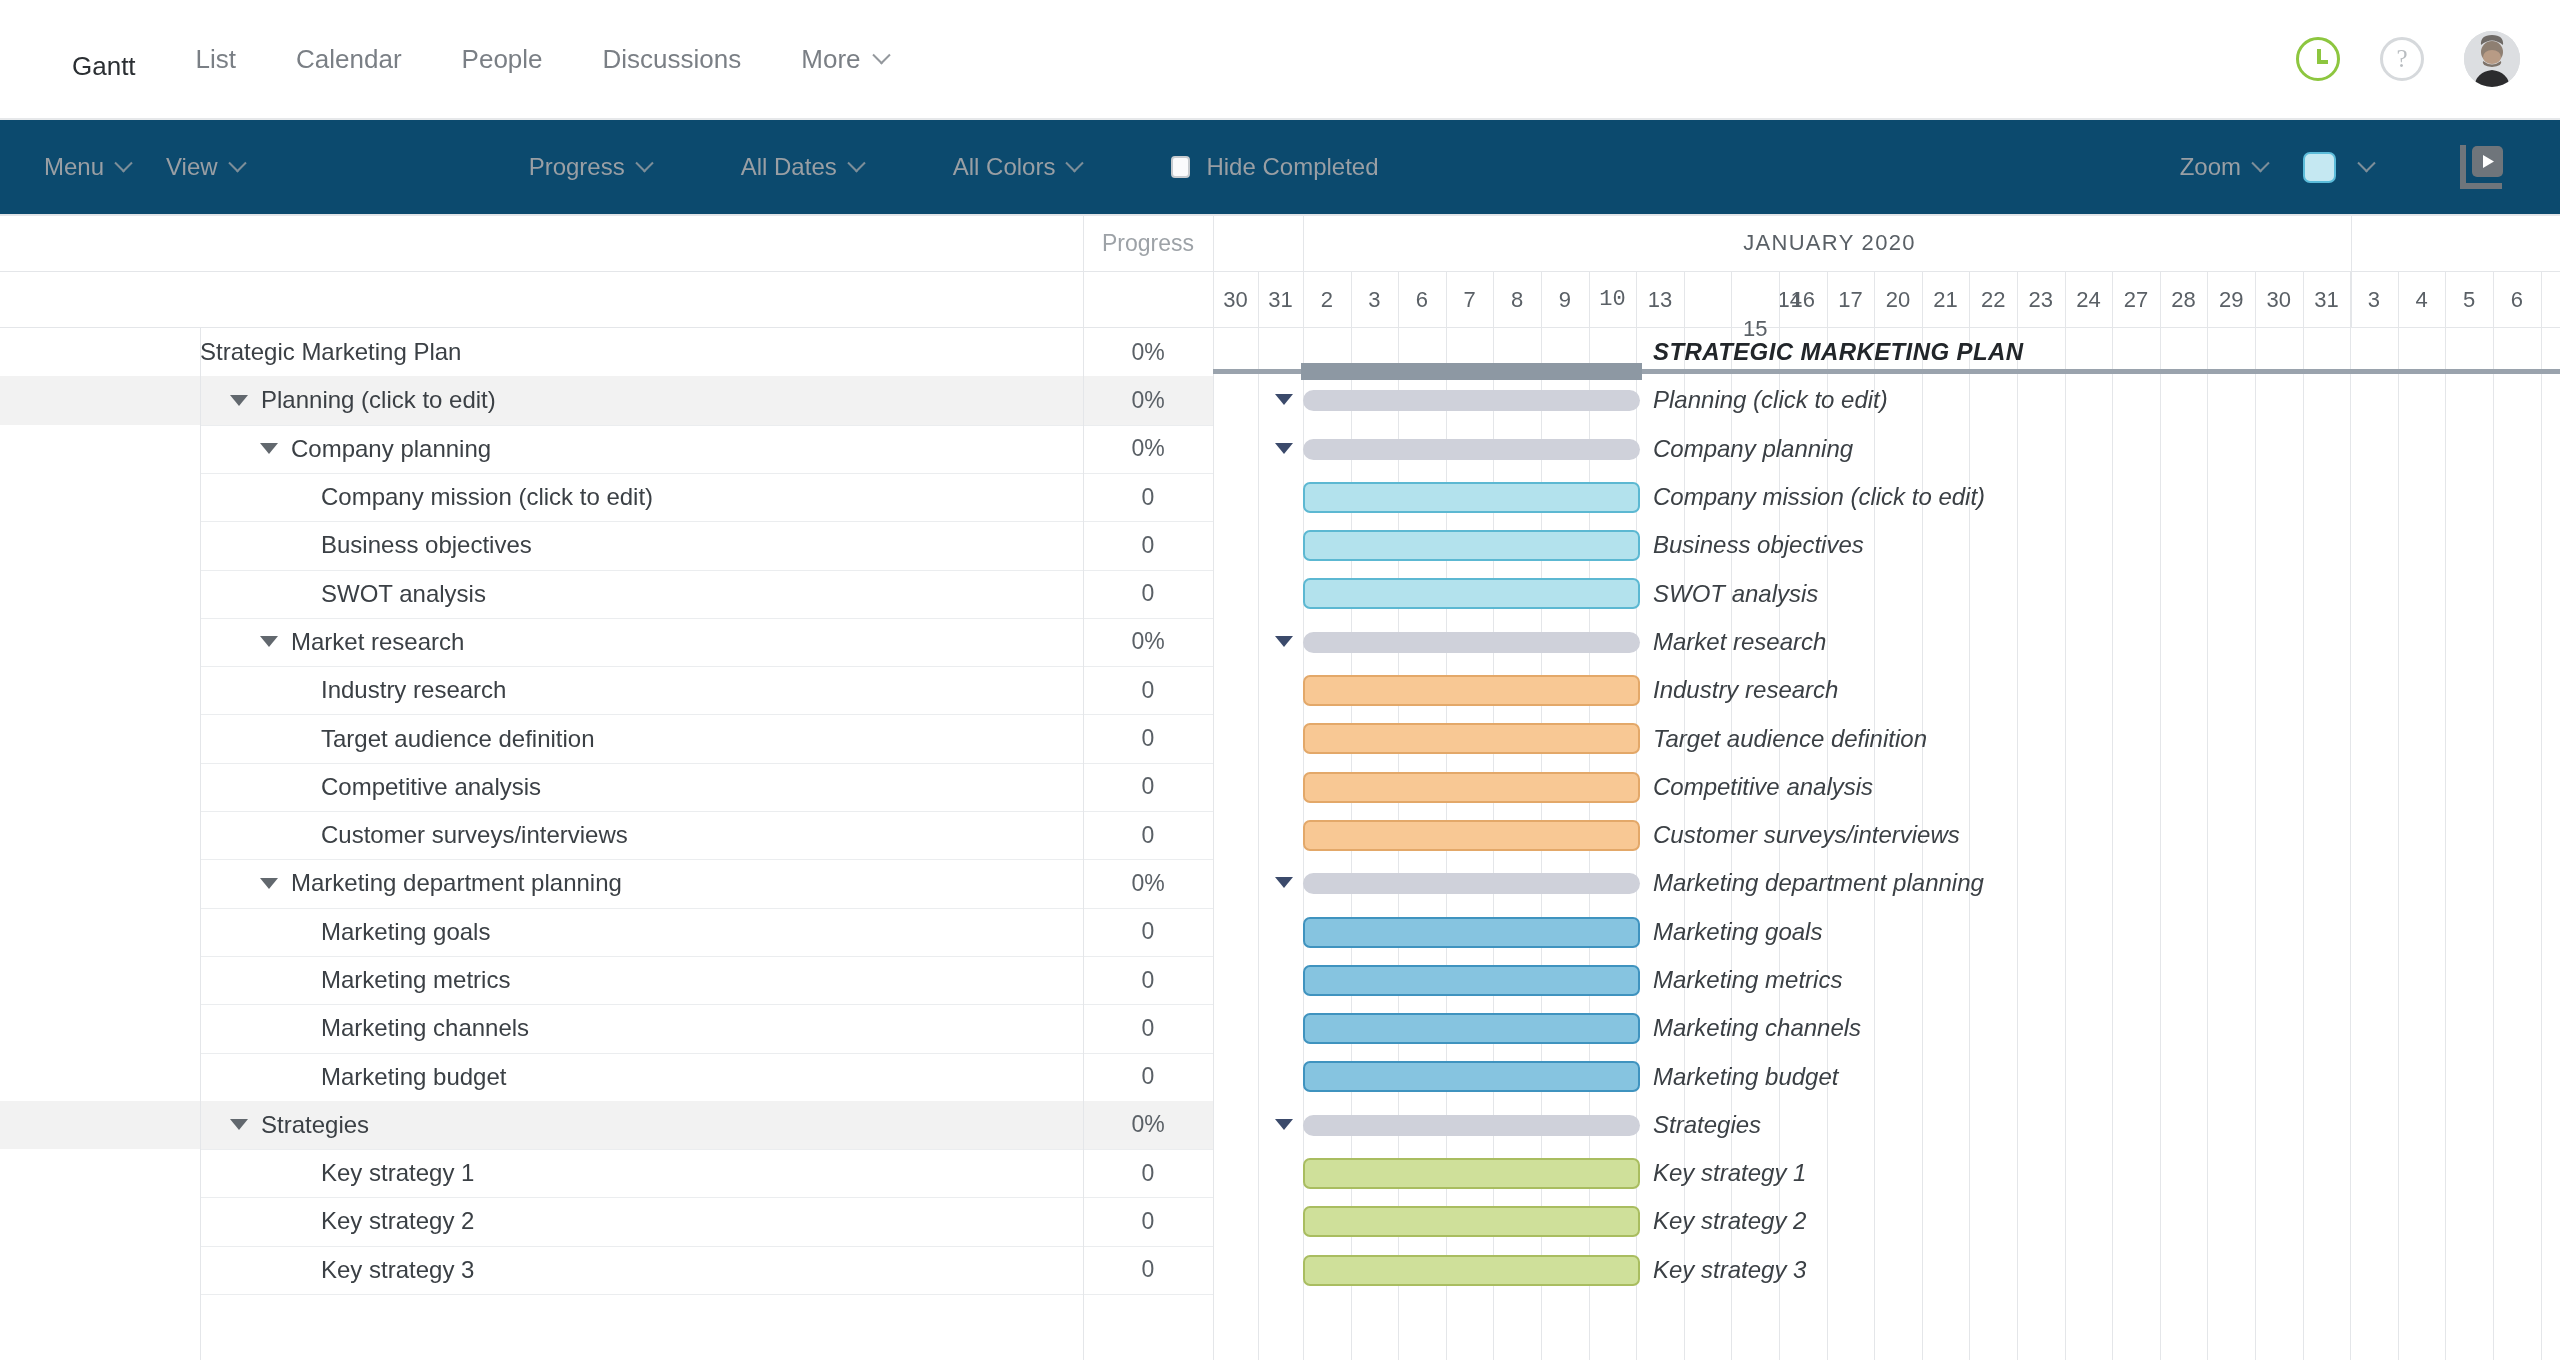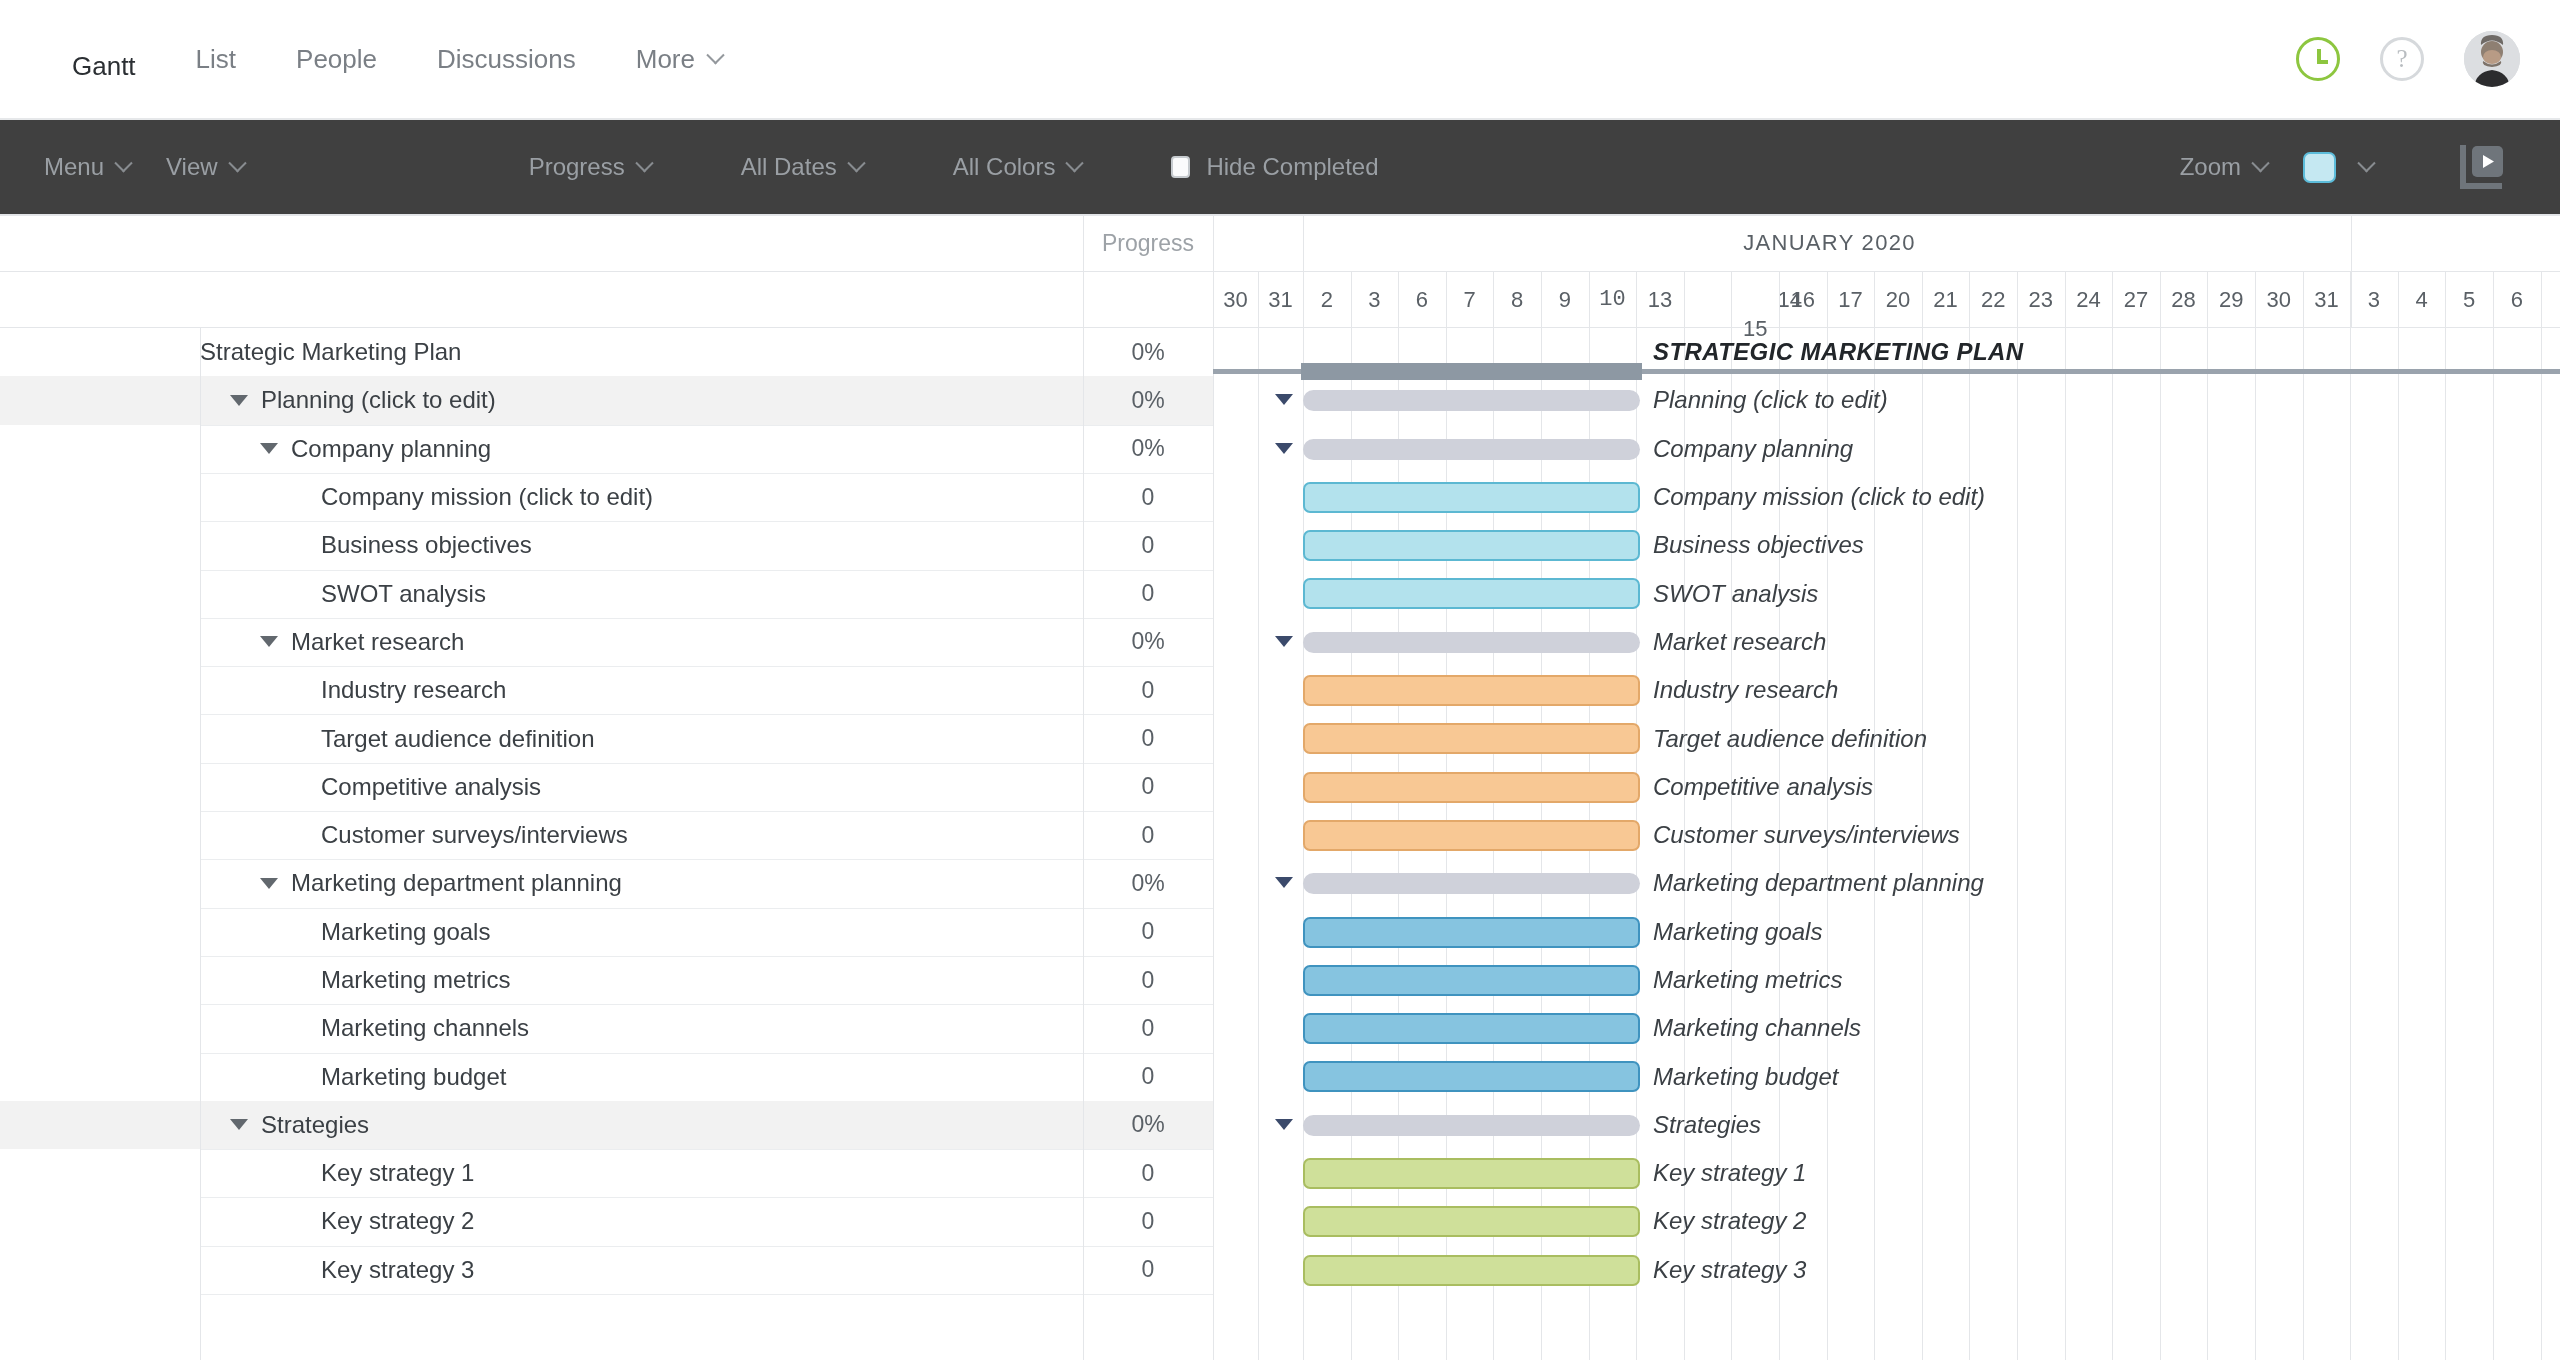--- a/index.html
+++ b/index.html
@@ -87,21 +87,21 @@
     cursor: pointer;
     position: relative;
   }
 
   
   .toolbar {
     position: relative;
     height: 95px;
     display: flex;
     align-items: center;
-    background: #404040;
+    background: #0c4a6e;
     border-bottom: 1px solid #e2e4e7;
     font-size: 24px;
     color: #9a9fa4;
   }
   .tb-item {
     display: flex; align-items: center;
     gap: 13px;
     cursor: pointer;
     white-space: nowrap;
   }
@@ -272,20 +272,23 @@
 </head>
 <body>
 
 <div class="topnav">
   <div class="nav-tabs" id="navTabs">
       <div class="nav-tab active">
         <span>Gantt</span>
       </div>
       <div class="nav-tab">
         <span>List</span>
+      </div>
+      <div class="nav-tab">
+        <span>Calendar</span>
       </div>
       <div class="nav-tab">
         <span>People</span>
       </div>
       <div class="nav-tab">
         <span>Discussions</span>
       </div>
       <div class="nav-tab">
         <span>More</span>
         <span class="caret-thin" style="margin-left: 14px;"></span>

